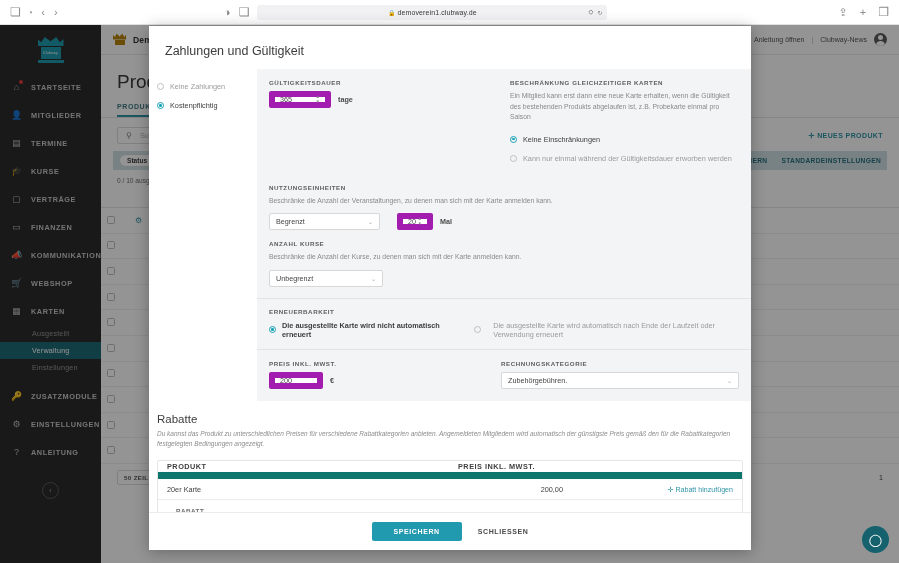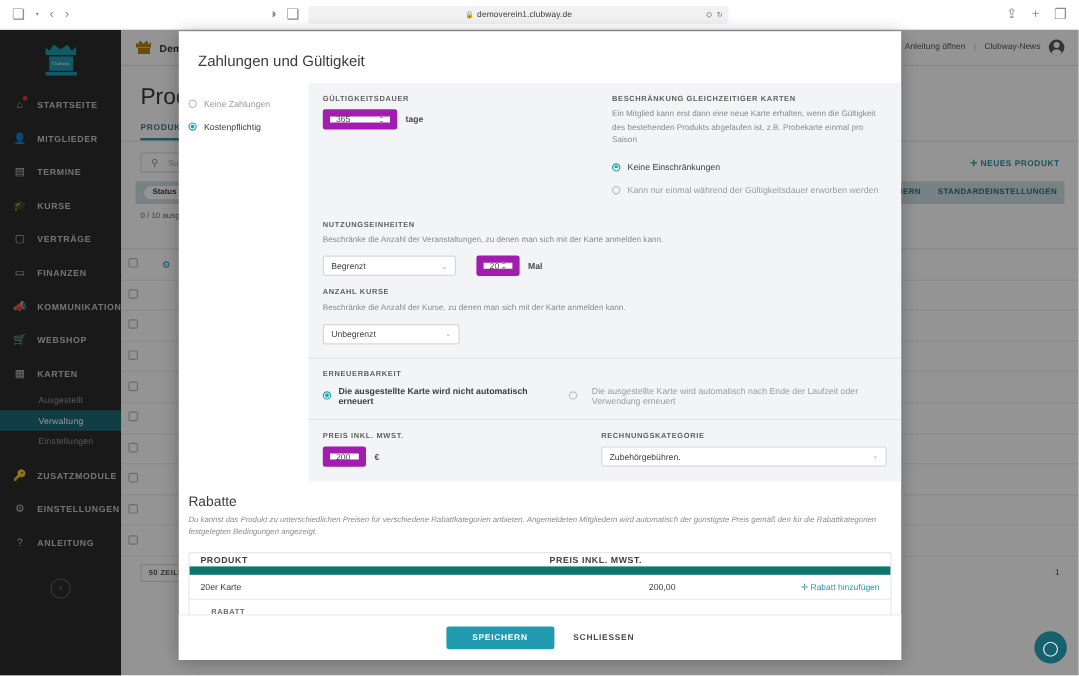--- a/index.html
+++ b/index.html
@@ -532,21 +532,21 @@
               <span class="rb-lbl" style="margin-left:6px">Die ausgestellte Karte wird automatisch nach Ende der Laufzeit oder Verwendung erneuert</span>
             </div>
           </div>
 
           <div style="height:1px;background:#e2e3e4;margin:10px -12px 0 -12px"></div>
 
           <div style="display:flex;margin-top:10px">
             <div class="bf-l">
               <div class="fld-label">PREIS INKL. MWST.</div>
               <div class="inline">
-                <div class="inp" style="width:36px">
+                <div class="inp" style="width:54px">
                   <span>200</span>
                 </div>
                 <span class="unit">€</span>
               </div>
             </div>
             <div class="bf-r">
               <div class="fld-label">RECHNUNGSKATEGORIE</div>
               <div class="sel">
                 <span>Zubehörgebühren.</span>
                 <span class="chev">⌄</span>

